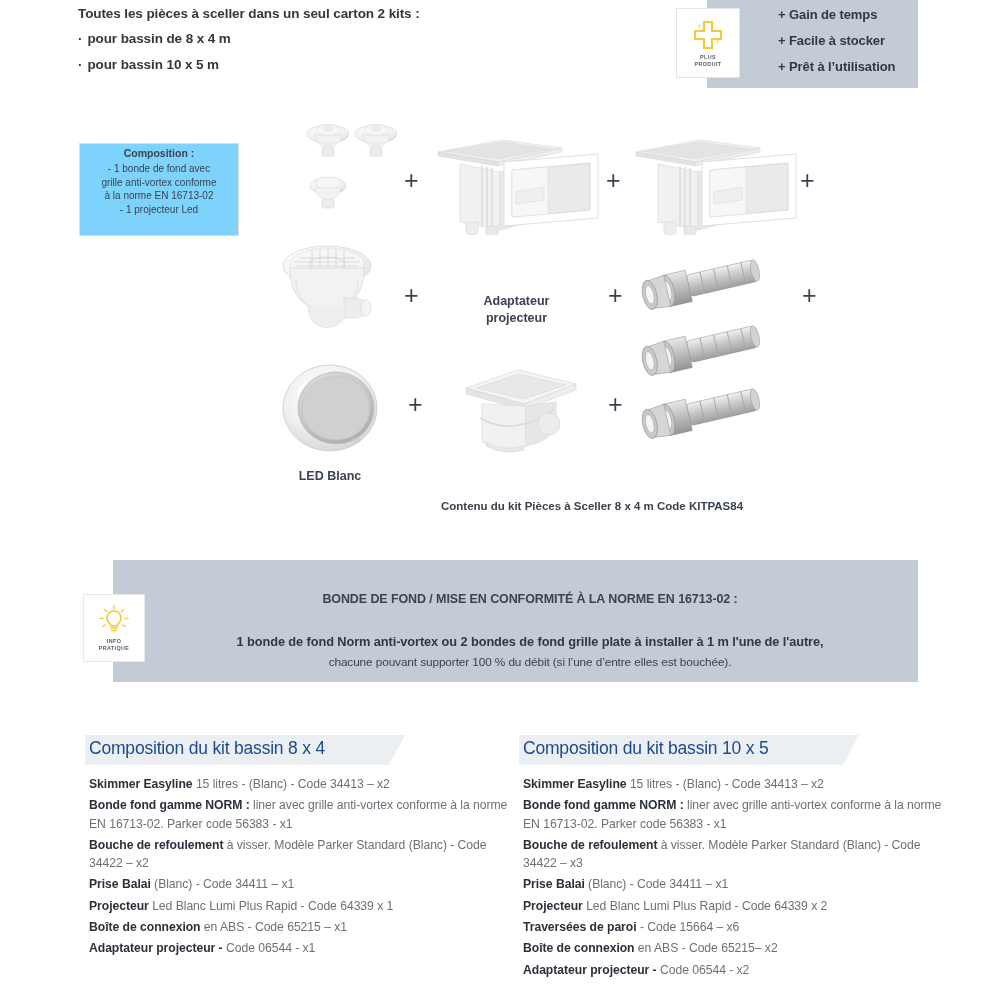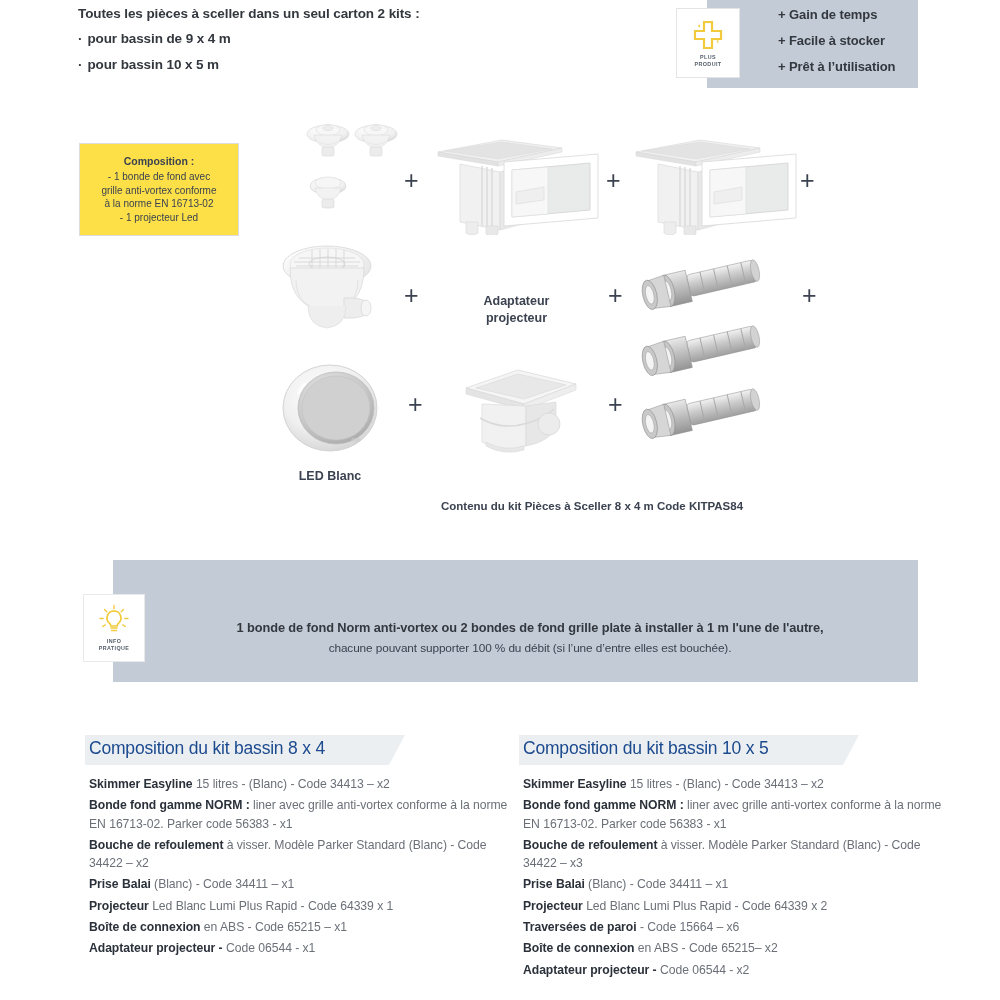--- a/index.html
+++ b/index.html
@@ -67,24 +67,24 @@
     font-weight: bold;
     color: #33383f;
     margin-bottom: 11px;
     letter-spacing: -0.1px;
     margin-left: 36px;
   }
 
   
   #composition-box {
     left: 79px; top: 143px; width: 160px; height: 93px;
-    background: #fde047;
+    background: #7dd3fc;
     border: 1px solid #dcdcdc;
     display: flex; flex-direction: column;
-    align-items: center; justify-content: center;
+    align-items: center; justify-content: flex-start;
     padding: 3px 4px;
     box-sizing: border-box;
   }
   #composition-box .ctitle {
     font-size: 10.5px; font-weight: bold; color: #3b4250;
     margin-bottom: 3px;
   }
   #composition-box .cline {
     font-size: 10px; color: #3b4250; line-height: 1.35;
     text-align: center;
@@ -159,21 +159,21 @@
   .kit-item b { color: #2b313a; font-weight: bold; }
 </style>
 </head>
 <body>
 
 <div class="abs" id="header-band"></div>
 
 <div class="abs" id="header-intro">
   <div class="lead">Toutes les pièces à sceller dans un seul carton 2 kits :</div>
   <div class="bullet">
-    <span class="dot">·</span><span>pour bassin de 9 x 4 m</span>
+    <span class="dot">·</span><span>pour bassin de 8 x 4 m</span>
   </div>
   <div class="bullet">
     <span class="dot">·</span><span>pour bassin 10 x 5 m</span>
   </div>
 </div>
 
 <div class="abs" id="plus-badge">
   <svg width="34" height="34" viewBox="0 0 34 34">
     <path d="M13 4 H21 V13 H30 V21 H21 V30 H13 V21 H4 V13 H13 Z" fill="none" stroke="#f2cb3c" stroke-width="2.2"></path>
     <path d="M7.5 7 l1.3 2.3 M8.8 6.6 l-1.1 2.4" stroke="#f2cb3c" stroke-width="1"></path>
@@ -417,20 +417,21 @@
     <path d="M13.9 24 h6.2 M14.6 26.5 h4.8" stroke="#f2cb3c" stroke-width="1.5" stroke-linecap="round"></path>
     <path d="M17 1.5 v3.2 M7.5 5.5 l2.3 2.3 M26.5 5.5 l-2.3 2.3 M3 14.5 h3.2 M27.8 14.5 h3.2 M5.6 22.5 l2.6 -1.6 M28.4 22.5 l-2.6 -1.6" stroke="#f2cb3c" stroke-width="1.4" stroke-linecap="round"></path>
   </svg>
   <div class="badge-label">
     <span>INFO</span><br>
     <span>PRATIQUE</span>
   </div>
 </div>
 
 <div class="abs" id="info-text">
+  <div class="itit">BONDE DE FOND / MISE EN CONFORMITÉ À LA NORME EN 16713-02 :</div>
   <div class="iline1">1 bonde de fond Norm anti-vortex ou 2 bondes de fond grille plate à installer à 1 m l'une de l'autre,</div>
   <div class="iline2">chacune pouvant supporter 100 % du débit (si l’une d’entre elles est bouchée).</div>
 </div>
 
 <div class="abs kit-col" id="kit-col-left">
   <div class="kit-title-wrap">
     <div class="kit-title-bg" style="width:320px;"></div>
     <div class="kit-title">Composition du kit bassin 8 x 4</div>
   </div>
   <div class="kit-list">

